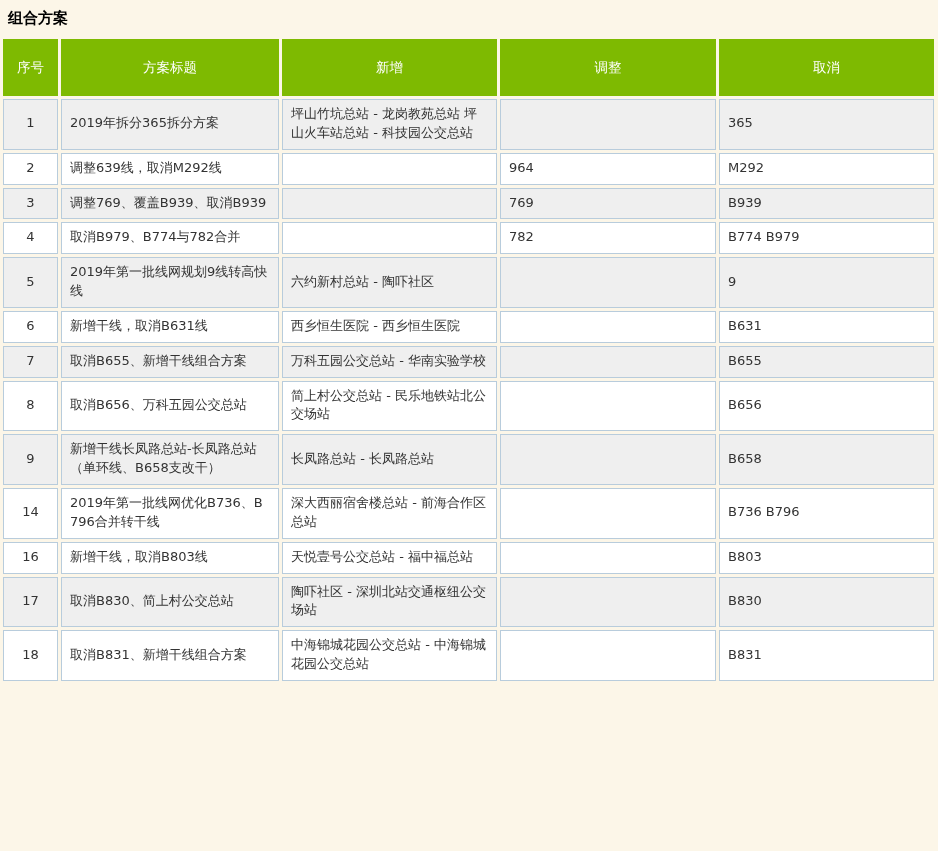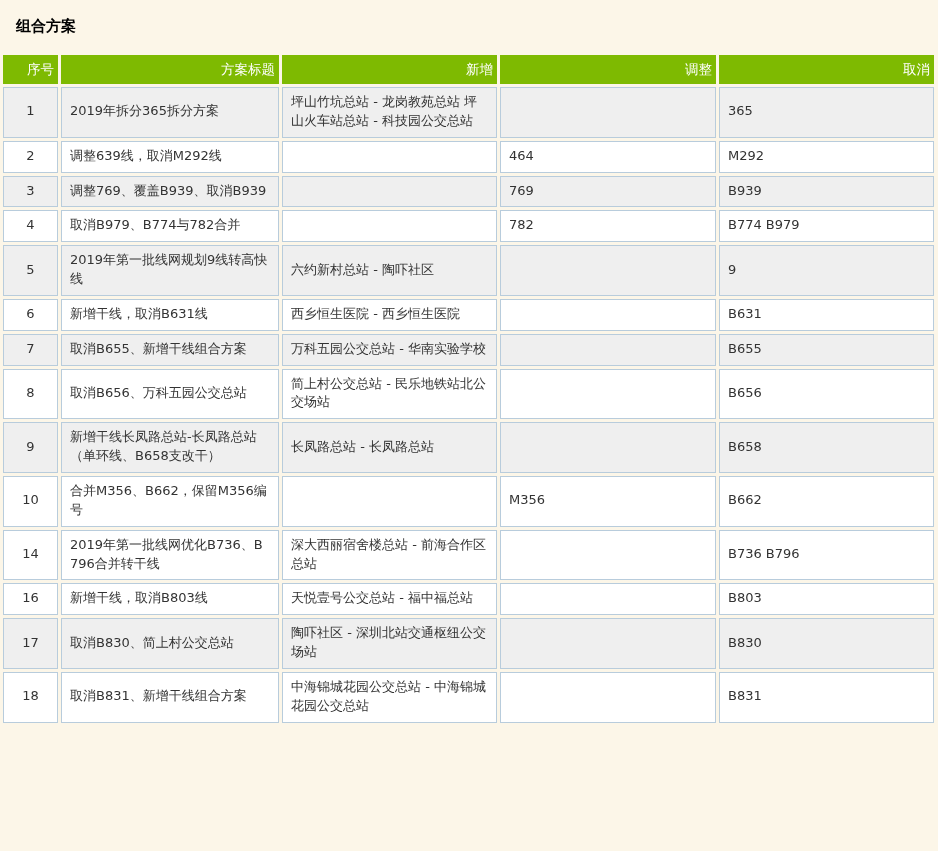--- a/index.html
+++ b/index.html
@@ -11,37 +11,37 @@
   .page {
     width: 938px;
     min-height: 851px;
     background: #FCF6E8;
     box-sizing: border-box;
   }
   .page-title {
     font-size: 15px;
     font-weight: bold;
     color: #000000;
-    margin: 12px;
+    margin: 4px;
     padding: 5px 0 4px 4px;
     line-height: 19px;
   }
   table.plans {
     width: 937px;
     table-layout: fixed;
     border-collapse: separate;
     border-spacing: 3px;
   }
   table.plans th {
     background: #7EBA01;
     color: #FFFFFF;
     font-weight: normal;
     font-size: 13.5px;
-    text-align: right;
-    padding: 5px 4px;
+    text-align: center;
+    padding: 19px 4px;
     height: 19px;
     overflow: hidden;
   }
   table.plans td {
     background: #FFFFFF;
     border: 1px solid #B8CCDC;
     color: #333333;
     font-size: 13px;
     line-height: 1.45;
     padding: 5px 8px 6px 8px;
@@ -85,21 +85,21 @@
     <td class="cell-no">1</td>
     <td class="cell-title">2019年拆分365拆分方案</td>
     <td class="cell-add">坪山竹坑总站 - 龙岗教苑总站 坪山火车站总站 - 科技园公交总站</td>
     <td class="cell-adjust"></td>
     <td class="cell-cancel">365</td>
   </tr>
         <tr>
     <td class="cell-no">2</td>
     <td class="cell-title">调整639线，取消M292线</td>
     <td class="cell-add"></td>
-    <td class="cell-adjust">464</td>
+    <td class="cell-adjust">964</td>
     <td class="cell-cancel">M292</td>
   </tr>
         <tr class="odd">
     <td class="cell-no">3</td>
     <td class="cell-title">调整769、覆盖B939、取消B939</td>
     <td class="cell-add"></td>
     <td class="cell-adjust">769</td>
     <td class="cell-cancel">B939</td>
   </tr>
         <tr>
@@ -138,27 +138,20 @@
     <td class="cell-cancel">B656</td>
   </tr>
         <tr class="odd">
     <td class="cell-no">9</td>
     <td class="cell-title">新增干线长凤路总站-长凤路总站（单环线、B658支改干）</td>
     <td class="cell-add">长凤路总站 - 长凤路总站</td>
     <td class="cell-adjust"></td>
     <td class="cell-cancel">B658</td>
   </tr>
         <tr>
-    <td class="cell-no">10</td>
-    <td class="cell-title">合并M356、B662，保留M356编号</td>
-    <td class="cell-add"></td>
-    <td class="cell-adjust">M356</td>
-    <td class="cell-cancel">B662</td>
-  </tr>
-        <tr>
     <td class="cell-no">14</td>
     <td class="cell-title">2019年第一批线网优化B736、B796合并转干线</td>
     <td class="cell-add">深大西丽宿舍楼总站 - 前海合作区总站</td>
     <td class="cell-adjust"></td>
     <td class="cell-cancel">B736 B796</td>
   </tr>
         <tr>
     <td class="cell-no">16</td>
     <td class="cell-title">新增干线，取消B803线</td>
     <td class="cell-add">天悦壹号公交总站 - 福中福总站</td>

